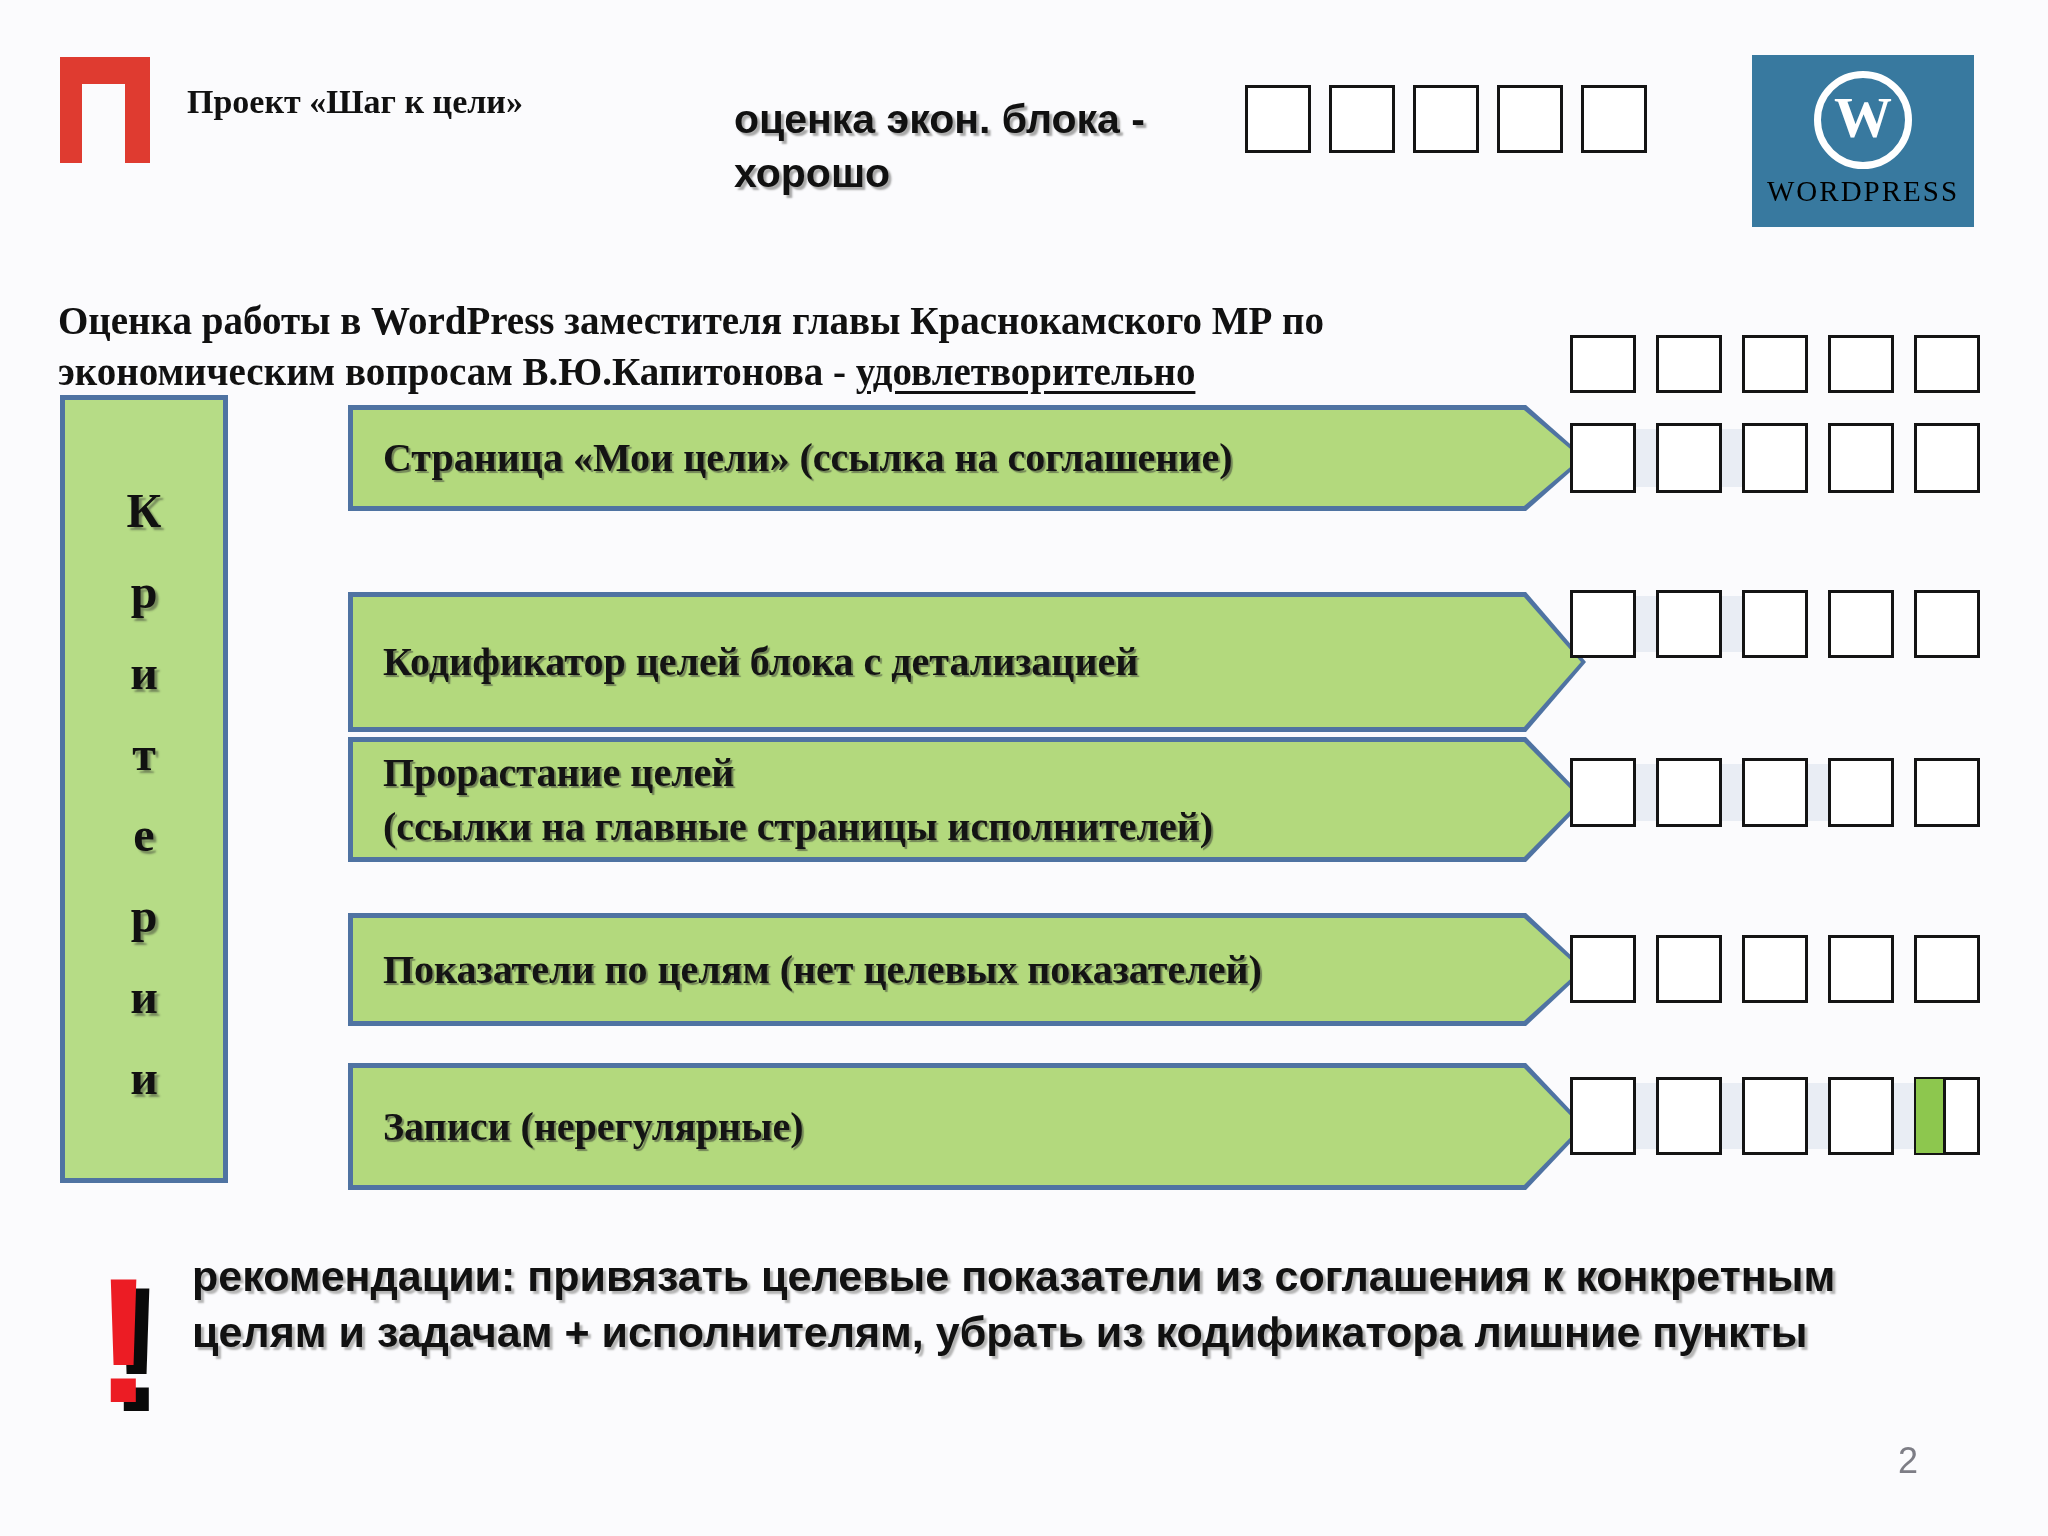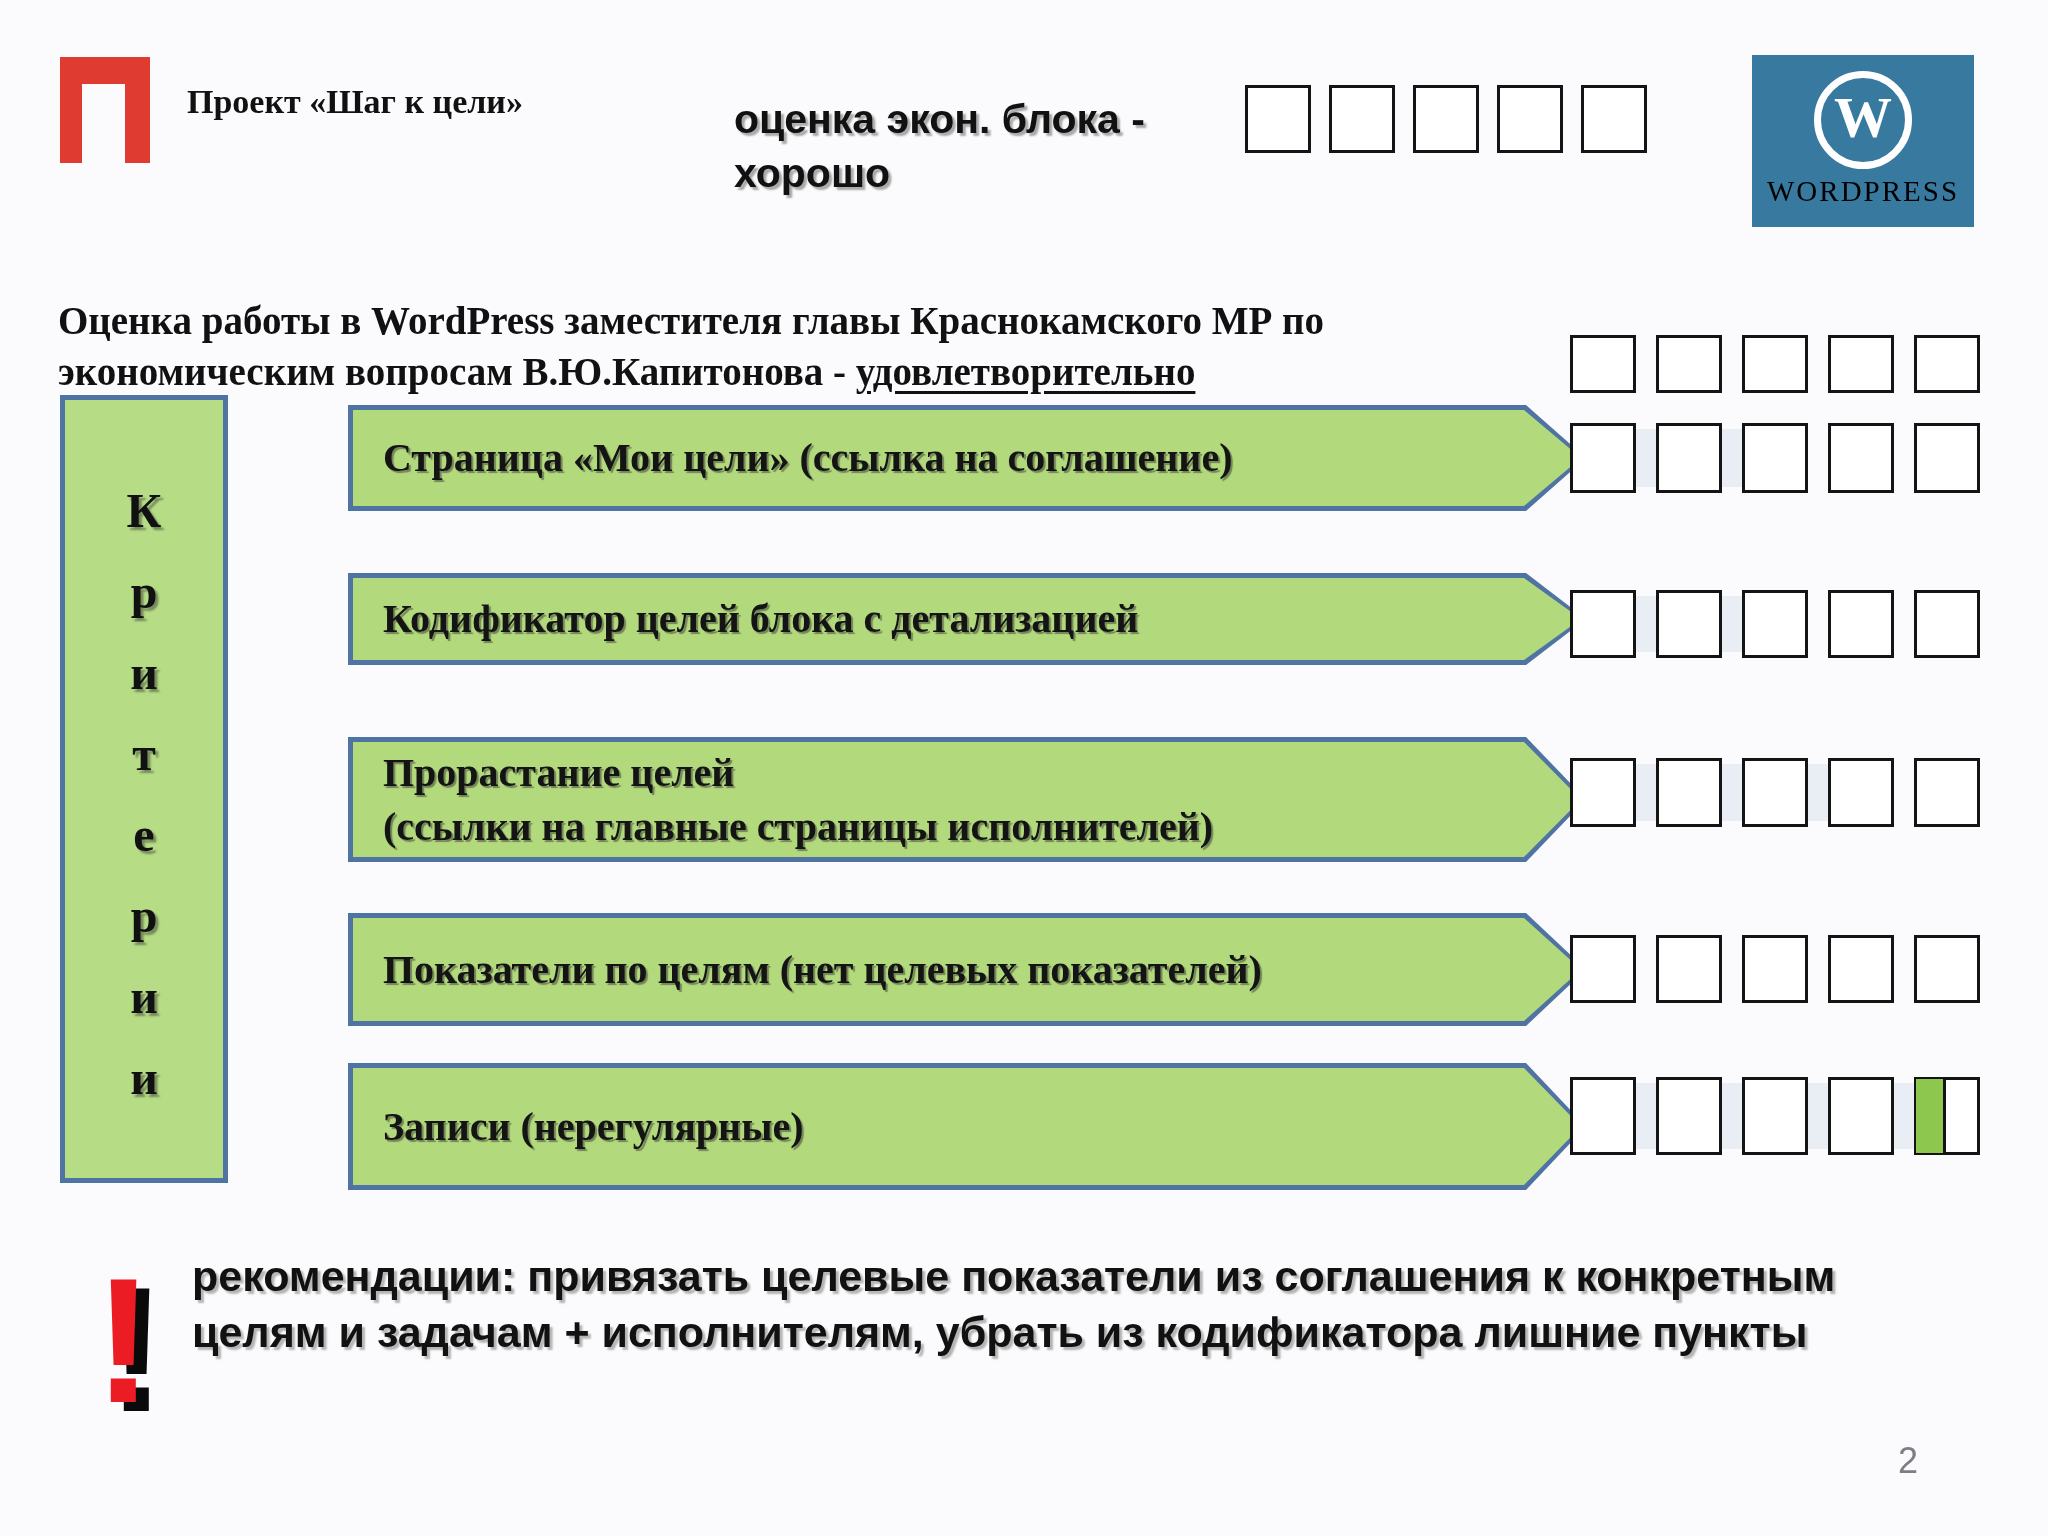--- a/index.html
+++ b/index.html
@@ -43,21 +43,21 @@
   
   .arrow{position:absolute;left:310px;width:1238px;background:#4f73a2;
       clip-path:polygon(0 0,calc(100% - 60px) 0,100% 50%,calc(100% - 60px) 100%,0 100%);margin-left:38px;}
   .arrow-inner{position:absolute;inset:5px;background:#b3d97d;
       clip-path:polygon(0 0,calc(100% - 57px) 0,100% 50%,calc(100% - 57px) 100%,0 100%);
       display:flex;flex-direction:column;justify-content:center;padding-left:30px;box-sizing:border-box;}
   .arrow-line{font-family:"Liberation Serif","DejaVu Serif",serif;font-weight:bold;
       font-size:40px;line-height:54px;color:#141414;text-shadow:2px 2px 1px rgba(50,50,50,0.5);}
   .arrow-line:empty{display:none;}
   .a1{top:405px;height:106px}
-  .a2{top:573px;height:92px}
+  .a2{top:592px;height:140px}
   .a3{top:737px;height:125px}
   .a4{top:913px;height:113px}
   .a5{top:1063px;height:127px}
 
   
   .rrow{position:absolute;left:1570px;display:flex;gap:20px;}
   .rrow .sq{position:relative;z-index:1;width:66px;height:100%;box-sizing:border-box;
       border:3px solid #141414;background:#fff;}
   .sq-green{background:#8dc74e;}
   .sq-light{background:#abd687;}

